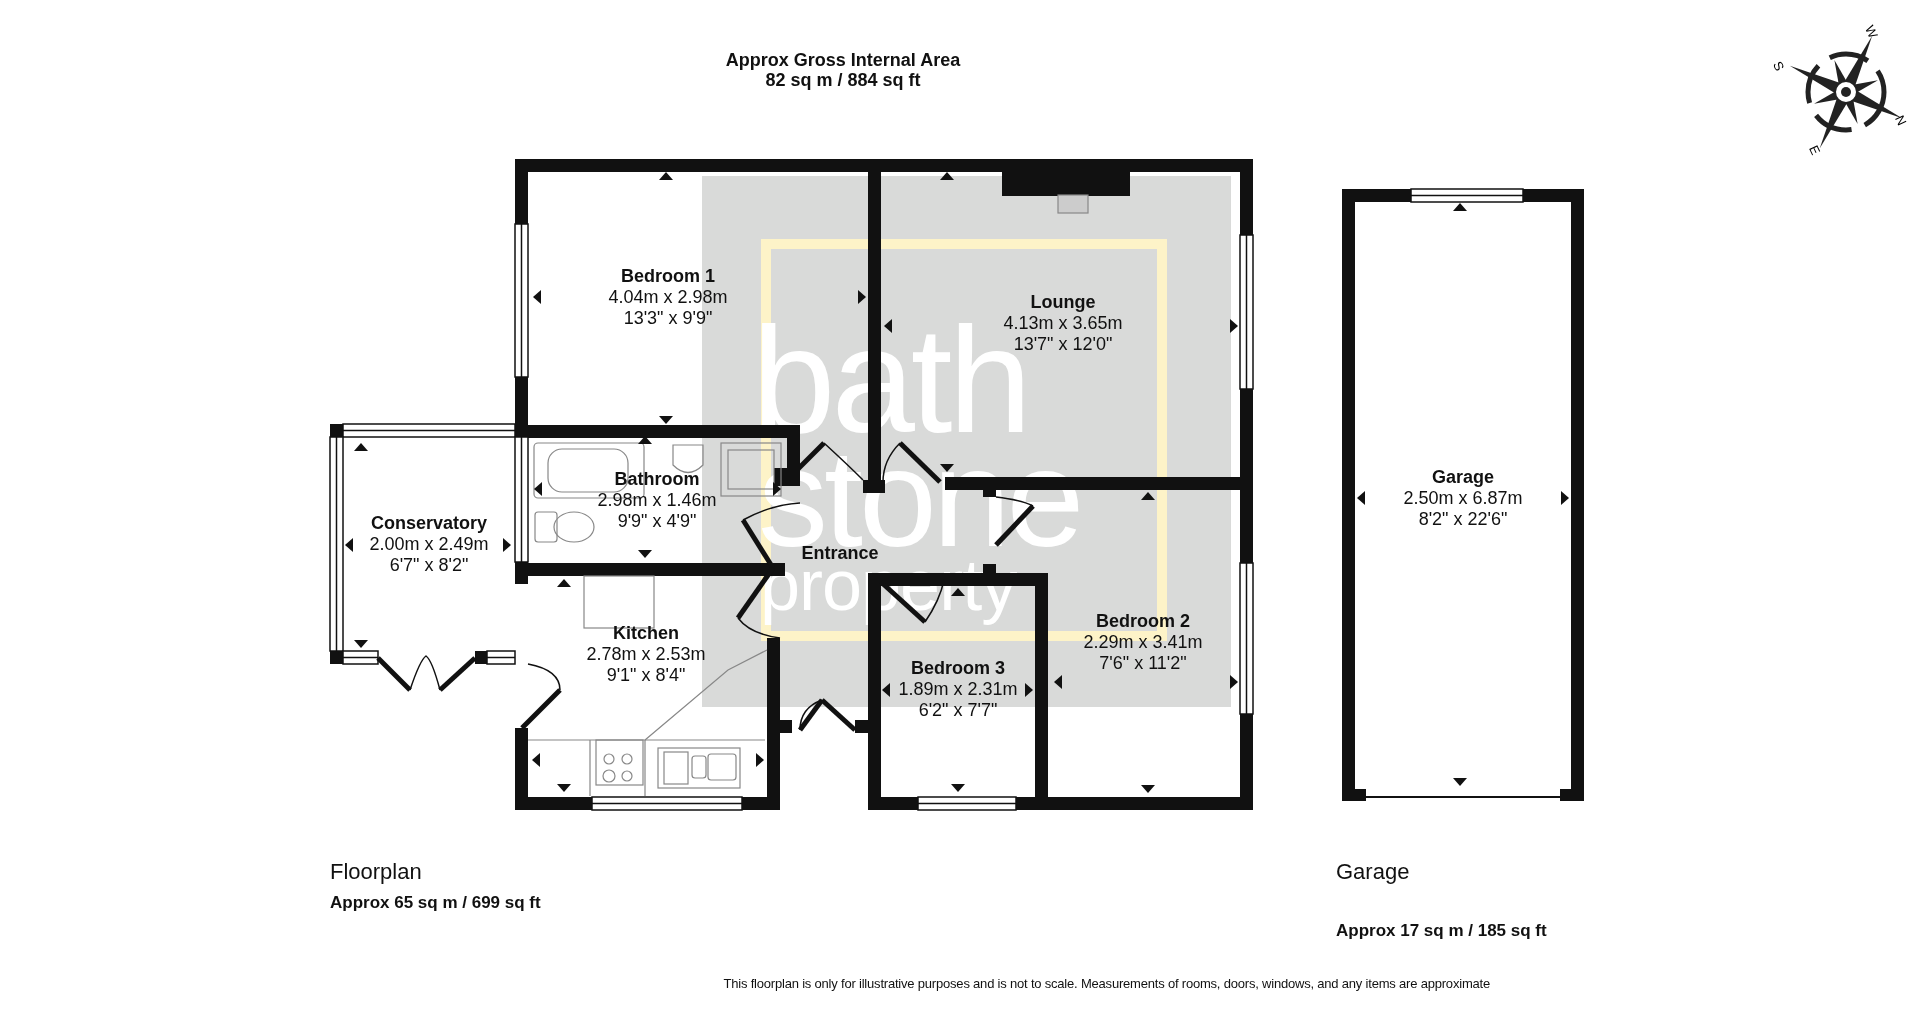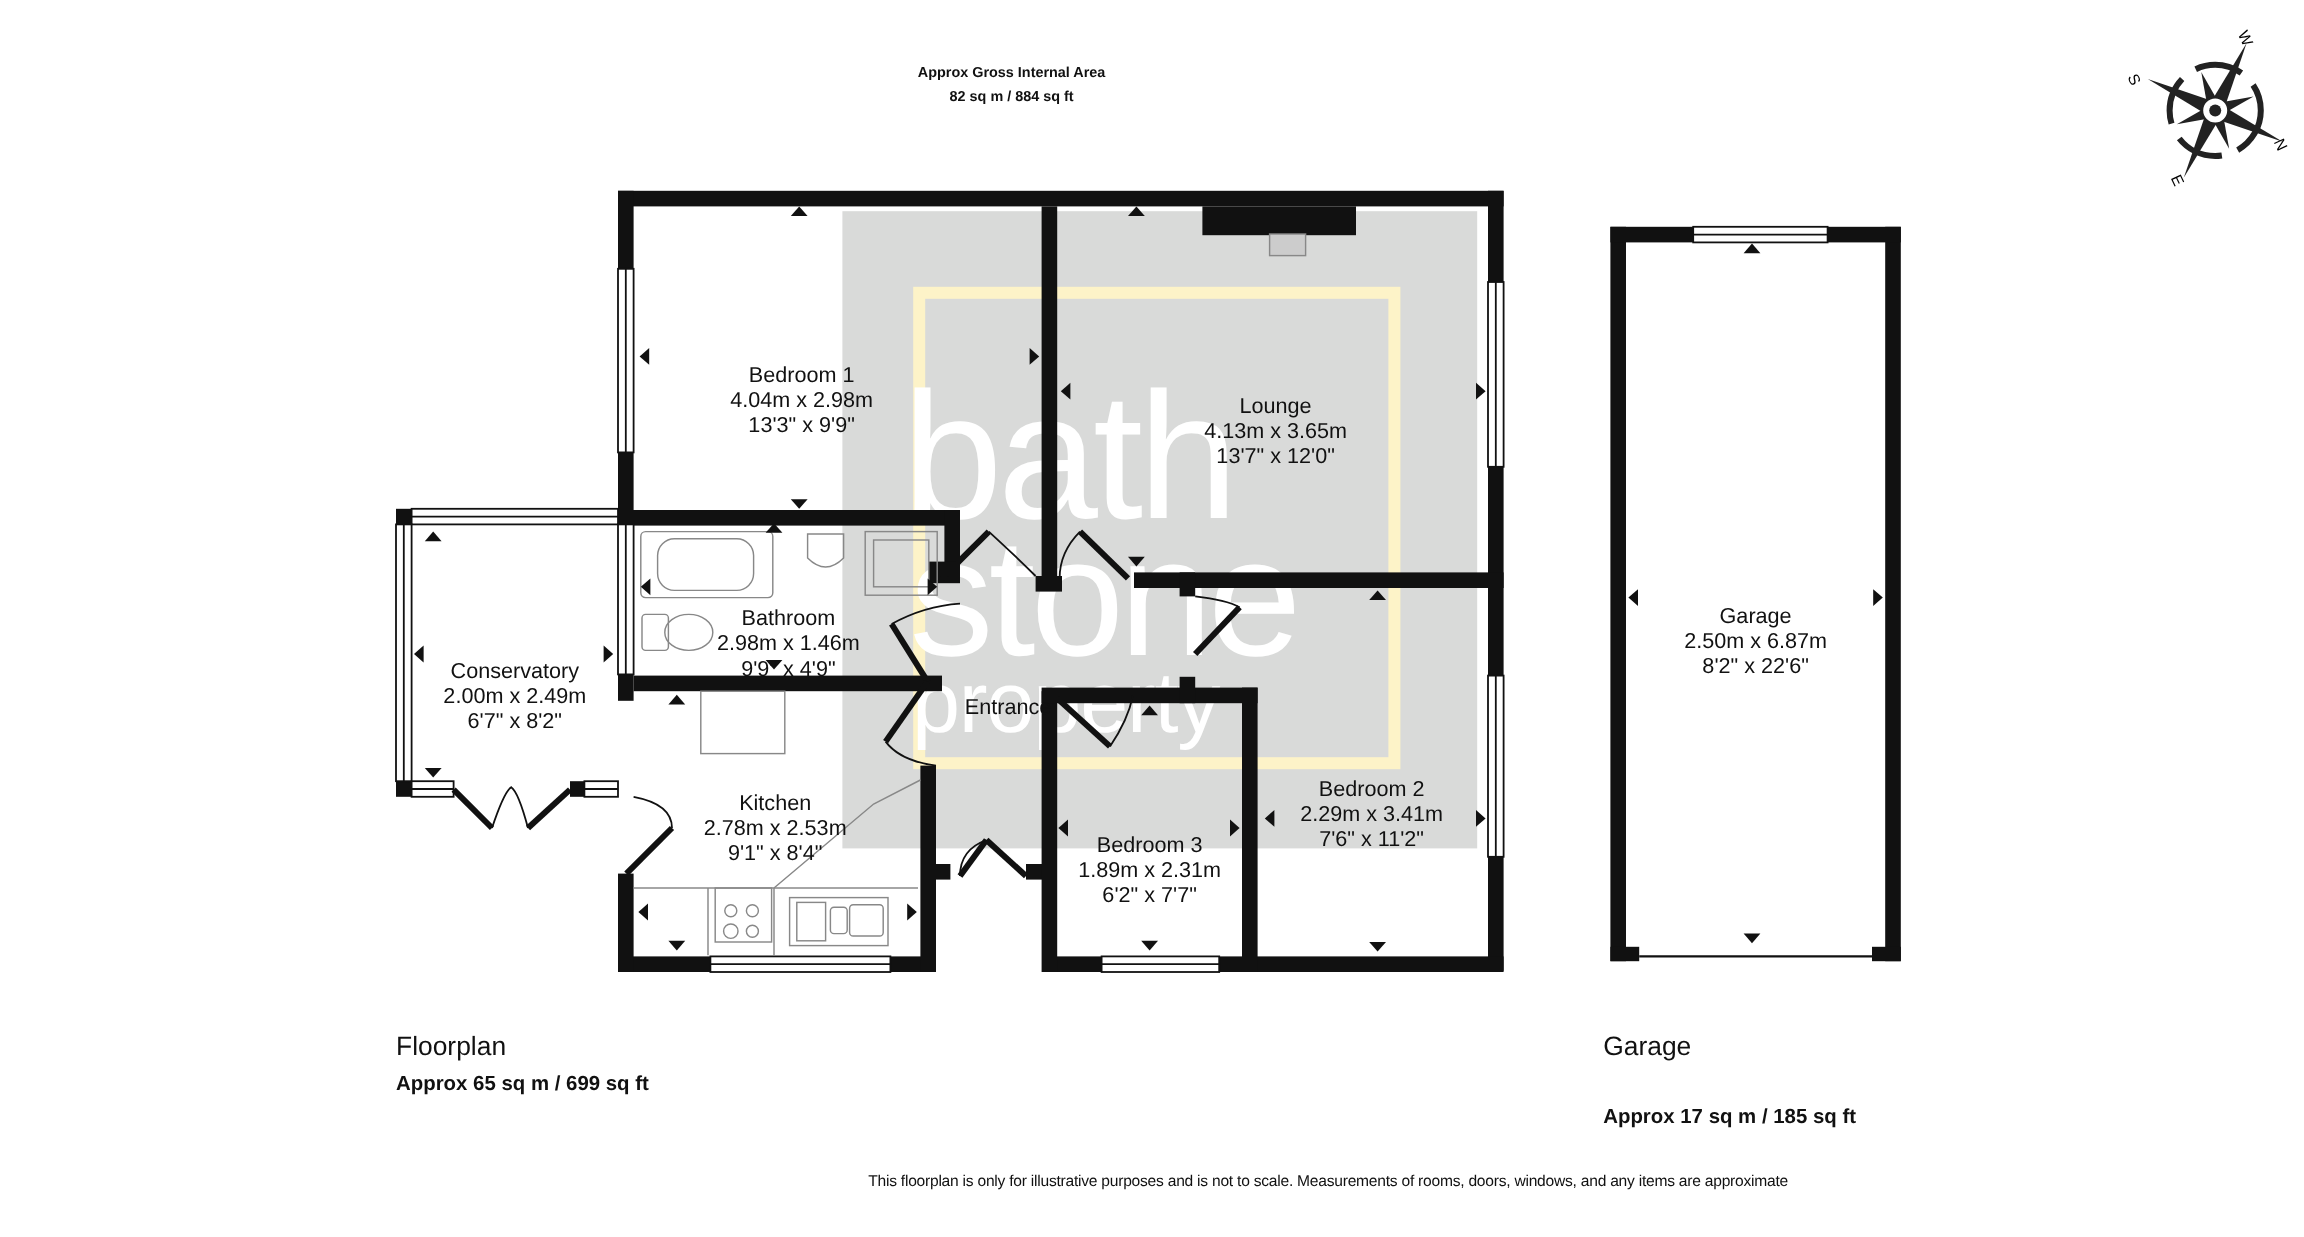--- a/index.html
+++ b/index.html
@@ -1,21 +1,21 @@
 <!DOCTYPE html>
 <html><head>
 <meta charset="utf-8">
 <style>
   html, body { margin:0; padding:0; background:#ffffff; }
   body { width:1920px; height:1031px; position:relative; overflow:hidden; font-family:"Liberation Sans", sans-serif; color:#111; }
-  .header { position:absolute; left:0; top:50px; width:1596px; text-align:center; font-weight:bold; font-size:12px; line-height:20px; }
+  .header { position:absolute; left:0; top:50px; width:1596px; text-align:center; font-weight:bold; font-size:18px; line-height:20px; }
   .header div { position:relative; left:45px; }
   #plan-svg { position:absolute; left:0; top:0; }
   .room-label { position:absolute; text-align:center; font-size:18px; line-height:21px; transform:translate(-50%, 0); white-space:nowrap; }
-  .room-label .name { font-weight:normal;margin-top:36px; }
+  .room-label .name { font-weight:bold; }
   .section-title { position:absolute; font-size:22px; line-height:28px; }
   .section-area { position:absolute; font-size:17px; font-weight:bold; line-height:20px; }
   .disclaimer { position:absolute; left:440px; width:1050px; top:974px; text-align:right; font-size:13px; line-height:20px; font-family:"Liberation Sans", sans-serif; letter-spacing:-0.2px; }
   .compass { position:absolute; left:1770px; top:20px; width:140px; height:140px; }
 </style>
 </head>
 <body>
 
 <div class="header">
   <div>Approx Gross Internal Area</div>

